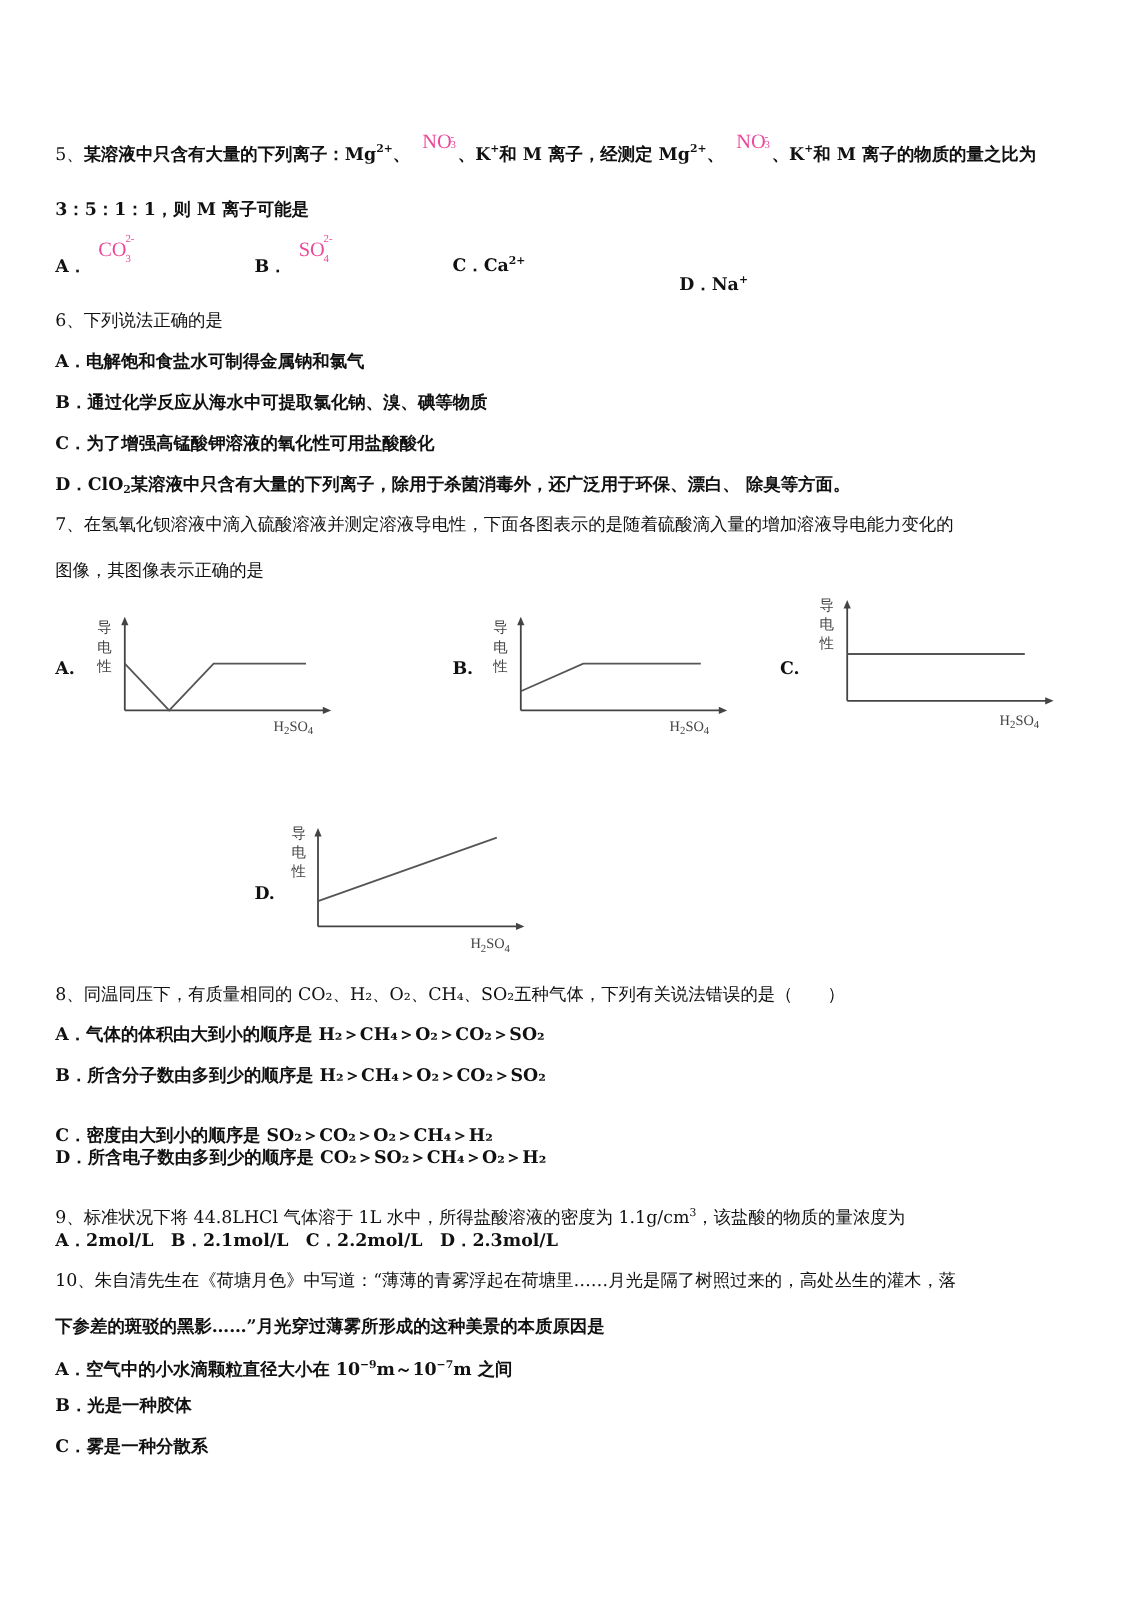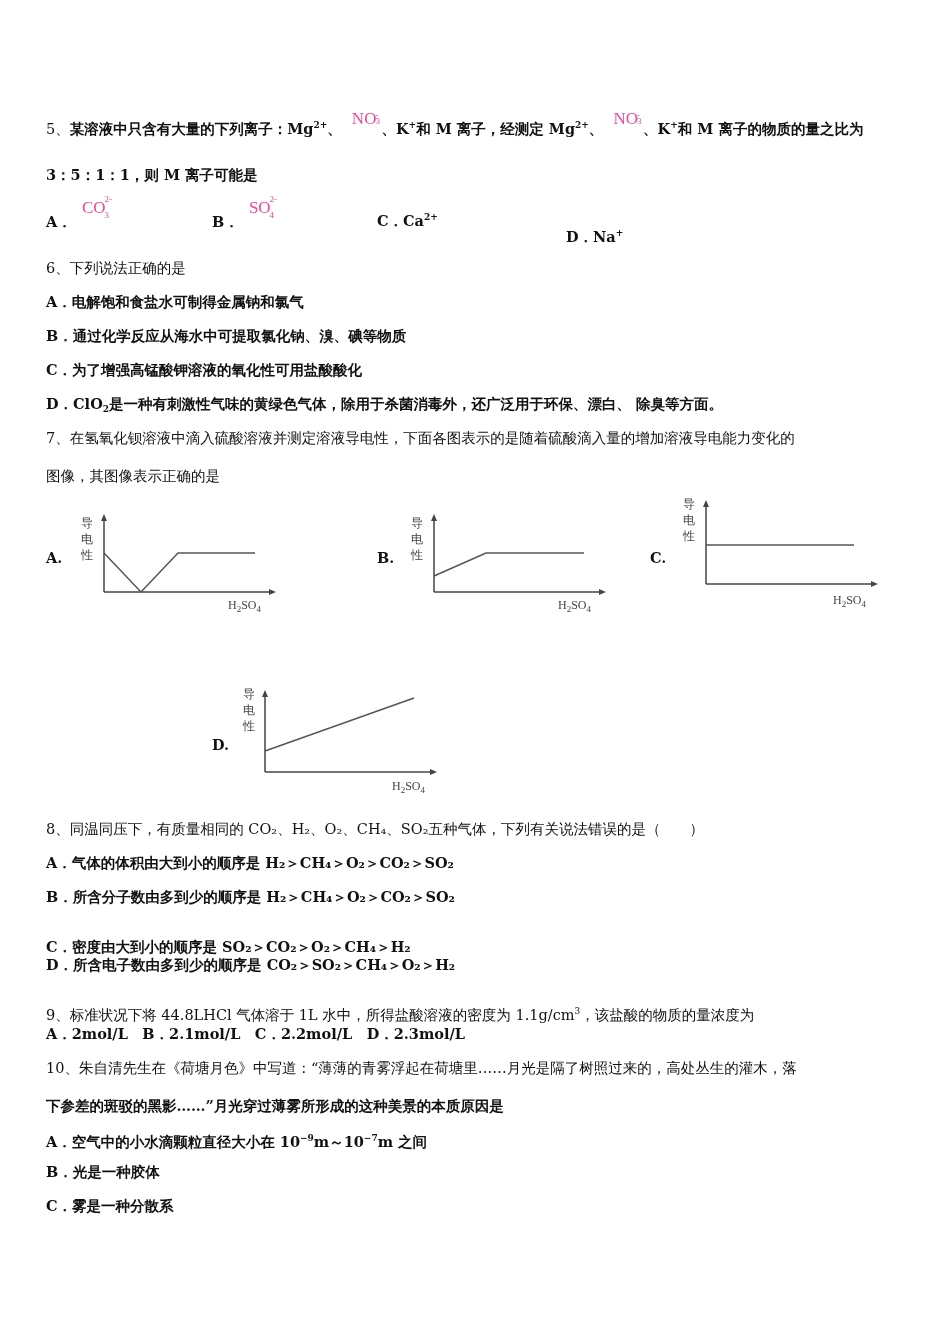--- a/index.html
+++ b/index.html
@@ -35,21 +35,21 @@
   <span>C．</span><span>Ca</span><span class="sup">2+</span>
 </div>
 <div class="opt" style="left:542px; top:228px;margin-left:24px;">
   <span>D．</span><span>Na</span><span class="sup">+</span>
 </div>
 
 <div class="line" style="top:258px; font-weight:normal;">6、下列说法正确的是</div>
 <div class="line" style="top:292px;"><span>A．</span><span>电解饱和食盐水可制得金属钠和氯气</span></div>
 <div class="line" style="top:326px;"><span>B．</span><span>通过化学反应从海水中可提取氯化钠、溴、碘等物质</span></div>
 <div class="line" style="top:360px;text-align:right;"><span>C．</span><span>为了增强高锰酸钾溶液的氧化性可用盐酸酸化</span></div>
-<div class="line" style="top:394px;"><span>D．</span><span>ClO</span><span class="sub">2</span><span>是一种有刺激性气味的黄绿色气体，除用于杀菌消毒外，还广泛用于环保、漂白、 除臭等方面。</span></div>
+<div class="line" style="top:394px;"><span>D．</span><span>ClO</span><span class="sub">2</span><span>某溶液中只含有大量的下列离子，除用于杀菌消毒外，还广泛用于环保、漂白、 除臭等方面。</span></div>
 
 <div class="line" style="top:428px; font-weight:normal;">7、在氢氧化钡溶液中滴入硫酸溶液并测定溶液导电性，下面各图表示的是随着硫酸滴入量的增加溶液导电能力变化的</div>
 <div class="line" style="top:466px; font-weight:normal;text-align:center;">图像，其图像表示正确的是</div>
 
 <div class="glabel" style="left:46px; top:549px;">A.</div>
 <div class="graph" style="left:76px; top:512px; width:210px; height:105px;">
   <svg width="210" height="105">
     <g font-family="DejaVu Sans, sans-serif" font-size="12" fill="#444">
       <text x="5" y="15">导</text>
         <text x="5" y="31">电</text>

